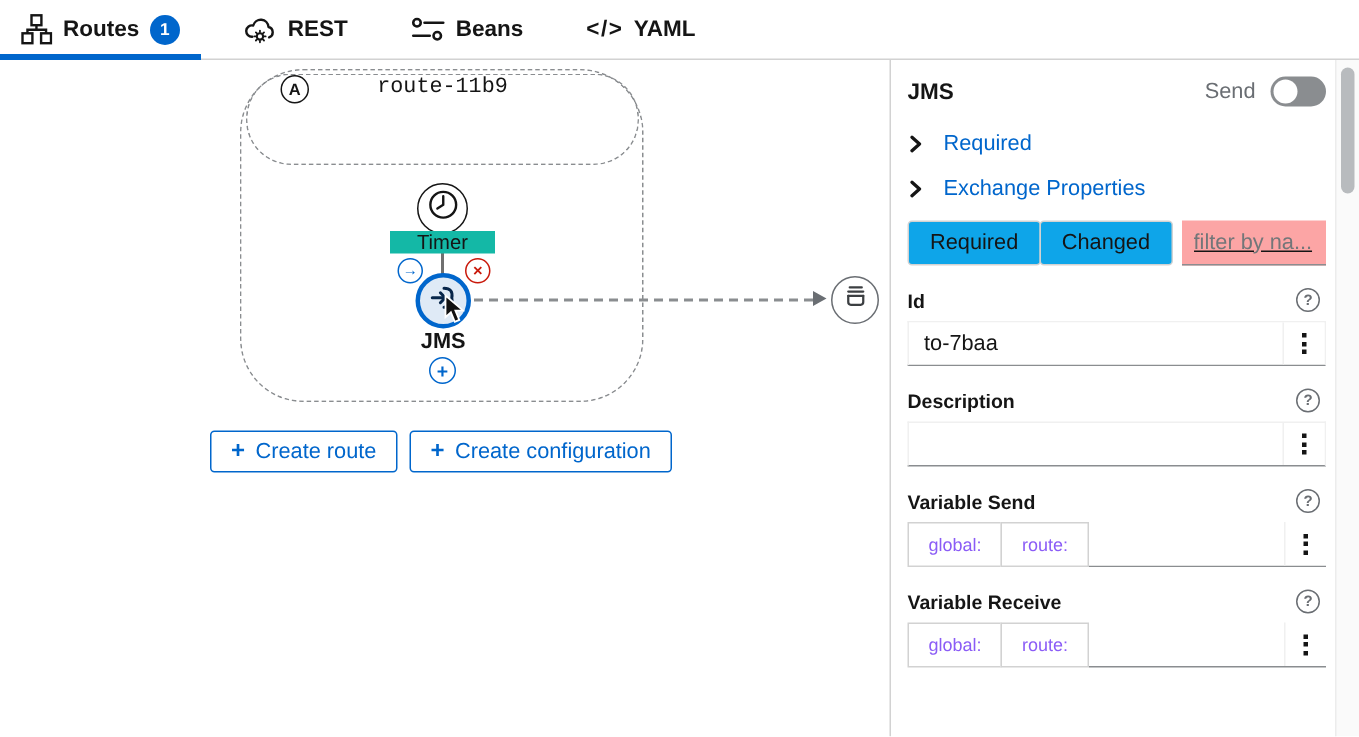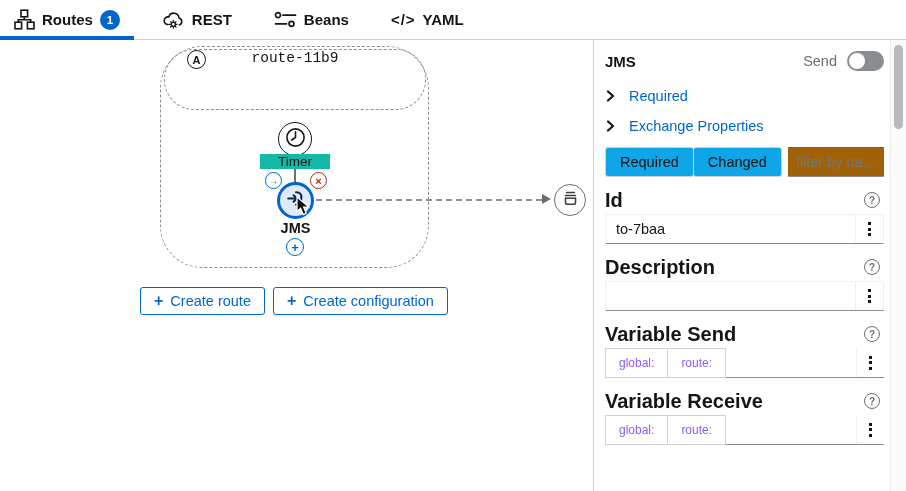--- a/index.html
+++ b/index.html
@@ -124,26 +124,26 @@
 
   .filter-row { display:flex; margin-top:13px; height:30px; }
   .tg-btn {
     border:1px solid #d2d2d2; border-radius:3px; background:#0ea5e9; color:#151515;
     font-size:14.5px; font-family:inherit; padding:0 14px; cursor:pointer;
   }
   .tg-btn + .tg-btn { margin-left:-1px; border-radius:3px; }
   .filter-input {
     margin-left:6px; flex:1; min-width:0; border:none; outline:none;
     border-bottom:1px solid #8a8d90; font-size:14.5px; font-family:inherit;
-    padding:0 8px; color:#151515; background:#a16207;
+    padding:0 8px; color:#151515; background:#fca5a5;text-decoration:underline;
   }
   .filter-input::placeholder { color:#737679; }
 
   .field-label-row { display:flex; align-items:center; margin-top:15px; height:16px; }
-  .field-label { font-size:20px; font-weight:700; }
+  .field-label { font-size:13px; font-weight:700; }
   .help-icon {
     margin-left:auto; margin-right:4px; width:16px; height:16px;
     border:1px solid #6a6e73; border-radius:50%; color:#6a6e73;
     font-size:10px; font-weight:700; display:flex; align-items:center; justify-content:center;
     cursor:pointer;
   }
   .input-row { display:flex; margin-top:6px; height:30px; align-items:stretch; }
   .input-row.simple { border:1px solid #f0f0f0; border-bottom:1px solid #8a8d90; }
   .text-input {
     flex:1; min-width:0; border:none; outline:none; font-size:14.5px;

